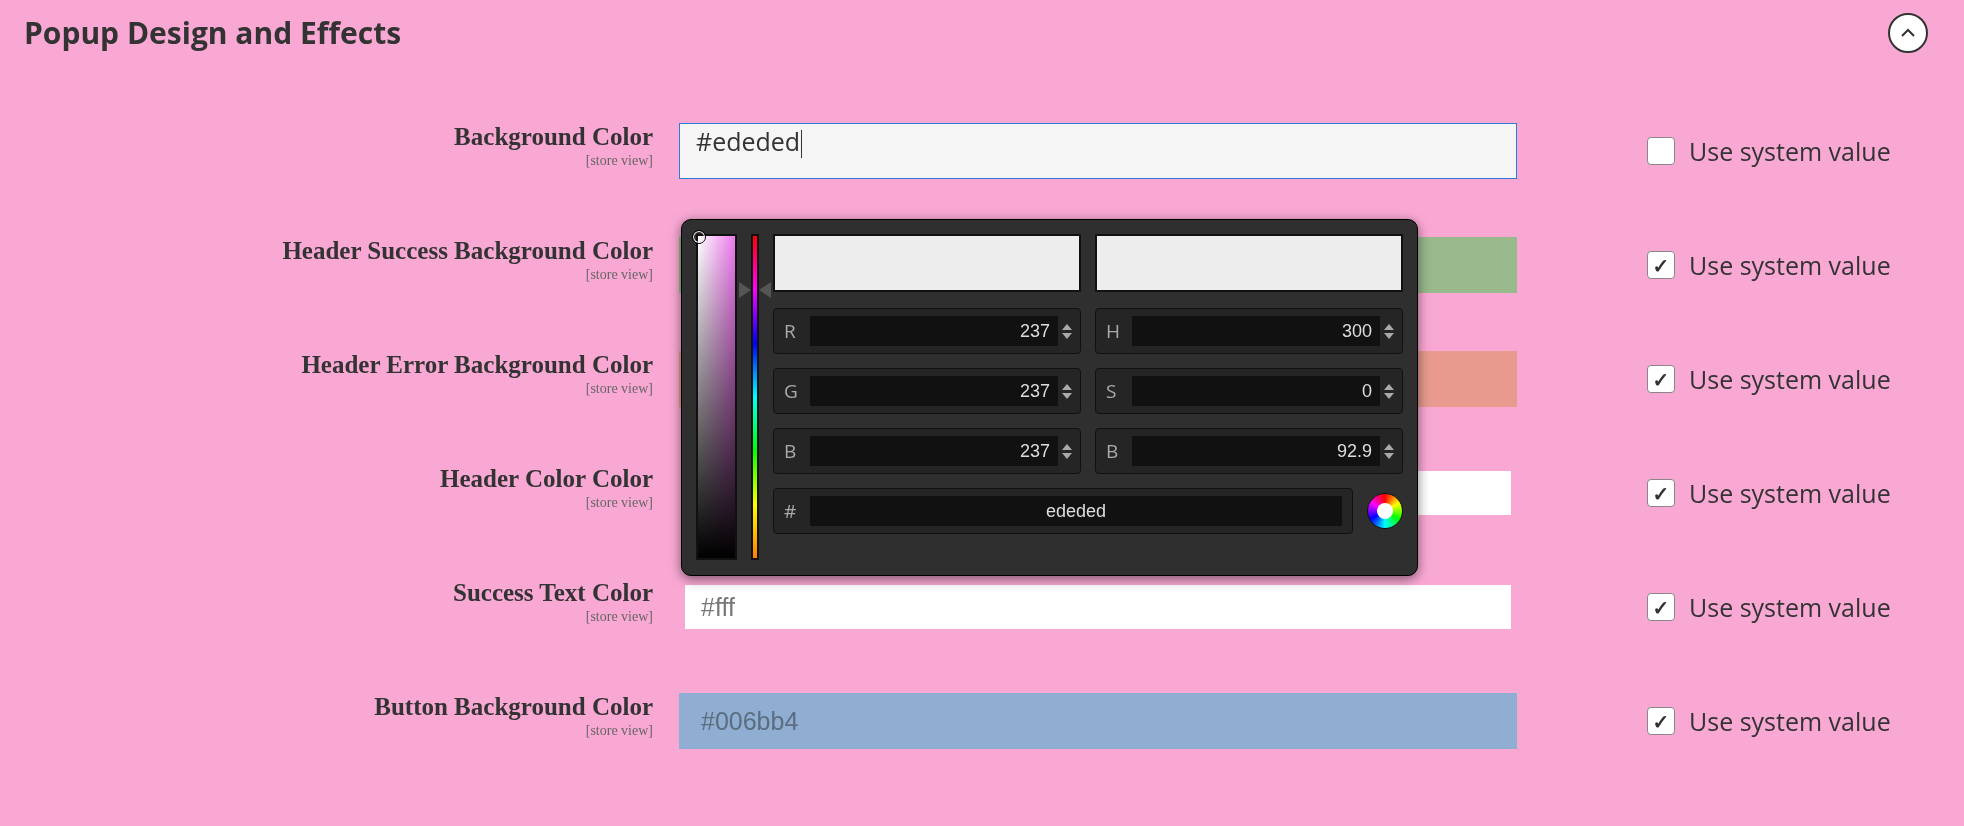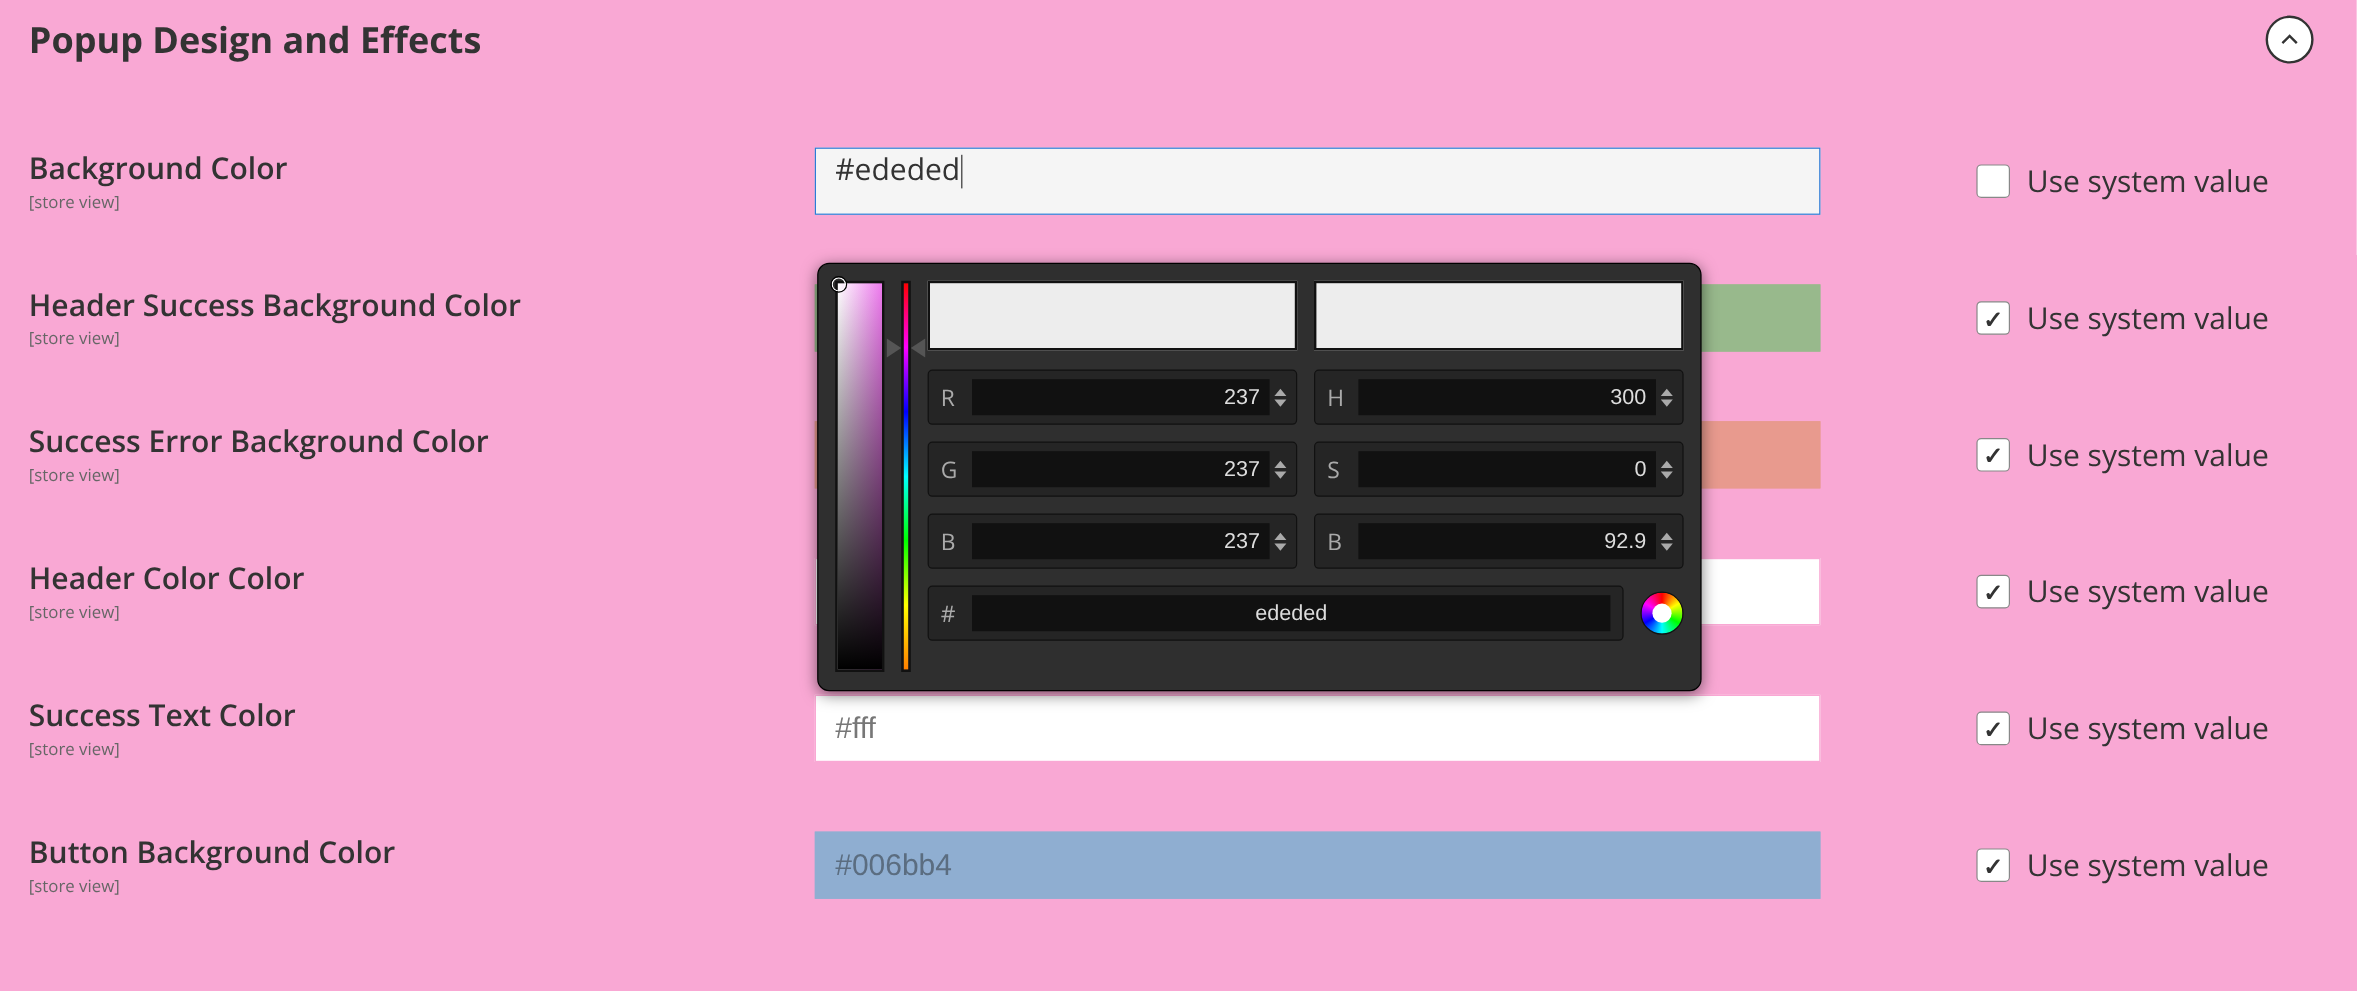--- a/index.html
+++ b/index.html
@@ -45,42 +45,43 @@
 
   .rows { margin-top: 70px; }
 
   .row {
     display: flex;
     align-items: flex-start;
     margin-bottom: 58px;
   }
   .label-col {
     width: 655px;
-    text-align: left;
+    text-align: right;
     padding-right: 26px;
     box-sizing: border-box;
+    font-family: Liberation Serif, serif;
   }
   .label-main {
     font-size: 25px;
     font-weight: 600;
     color: #333;
   }
   .label-scope {
     font-size: 14px;
     color: #666;
     margin-top: 2px;
   }
   .input-col {
     width: 942px;
   }
   .text-input {
     width: 838px;
     height: 56px;
     box-sizing: border-box;
-    border: 1px solid #f9a8d4;
+    border: 6px solid #f9a8d4;
     padding: 0 16px;
     font-size: 25px;
     color: #777;
     background: #fff;
   }
   .text-input::placeholder { color: #888; }
   .text-input.active {
     border: 1px solid #2c7bd6;
     background: #f5f5f5;
     color: #333;
@@ -318,21 +319,21 @@
         <input class="text-input swatch-success" value="" style="">
       </div>
       <div class="check-col">
         <span class="checkbox checked"></span>
         <span class="check-label">Use system value</span>
       </div>
     </div>
 
     <div class="row">
       <div class="label-col">
-        <div class="label-main">Success Error Background Color</div>
+        <div class="label-main">Header Error Background Color</div>
         <div class="label-scope">[store view]</div>
       </div>
       <div class="input-col">
         <input class="text-input swatch-error" value="" style="">
       </div>
       <div class="check-col">
         <span class="checkbox checked"></span>
         <span class="check-label">Use system value</span>
       </div>
     </div>

